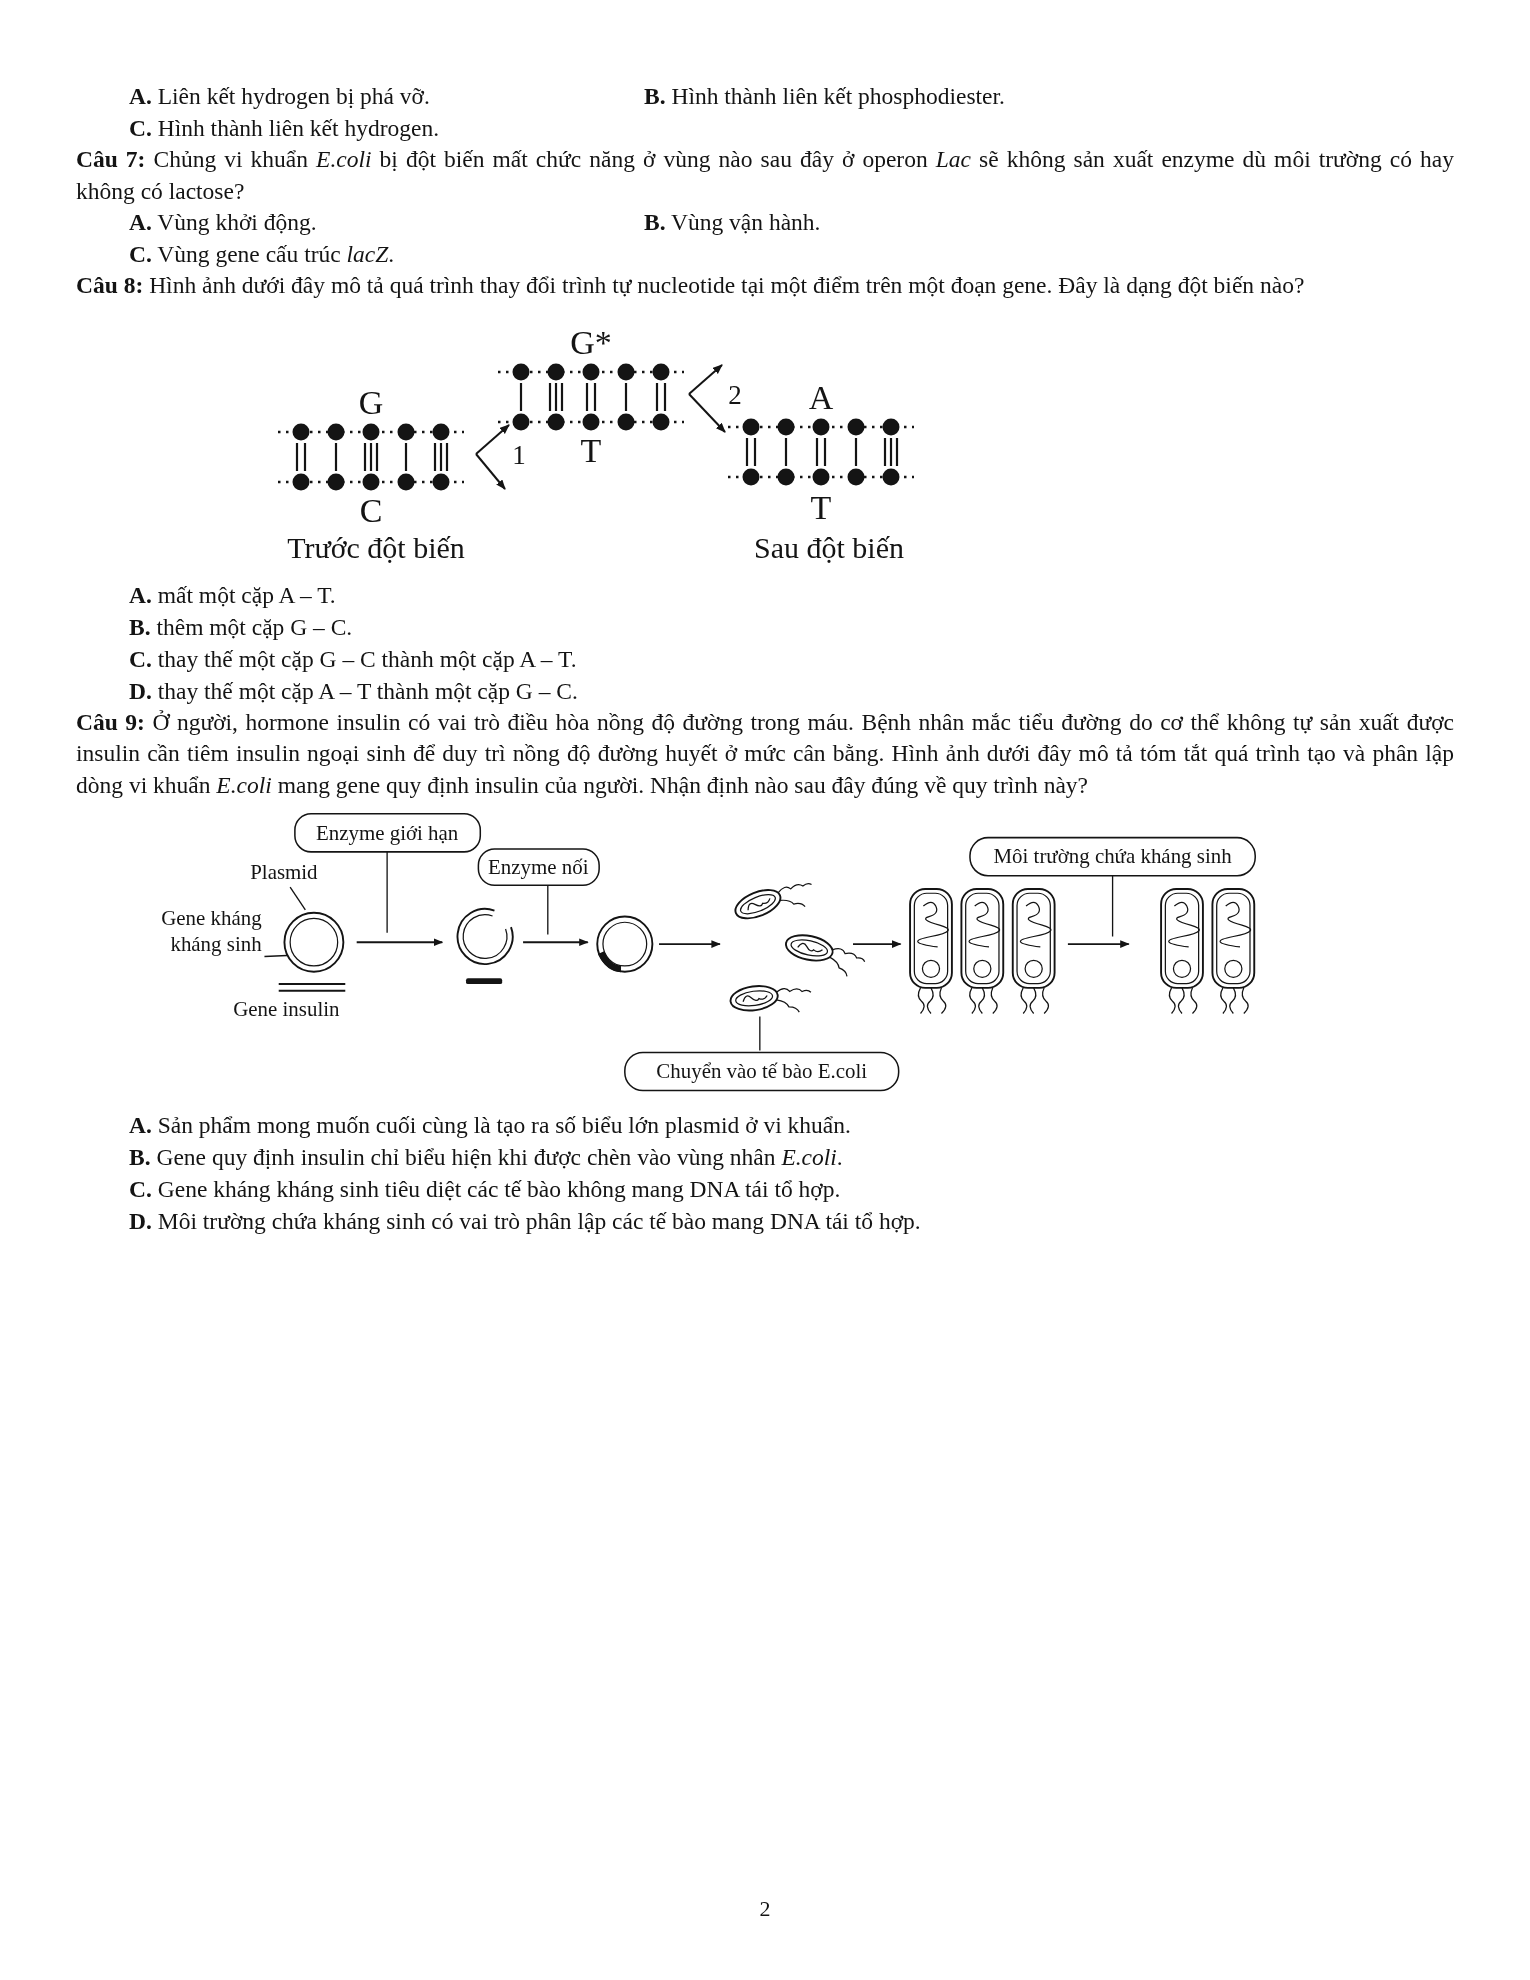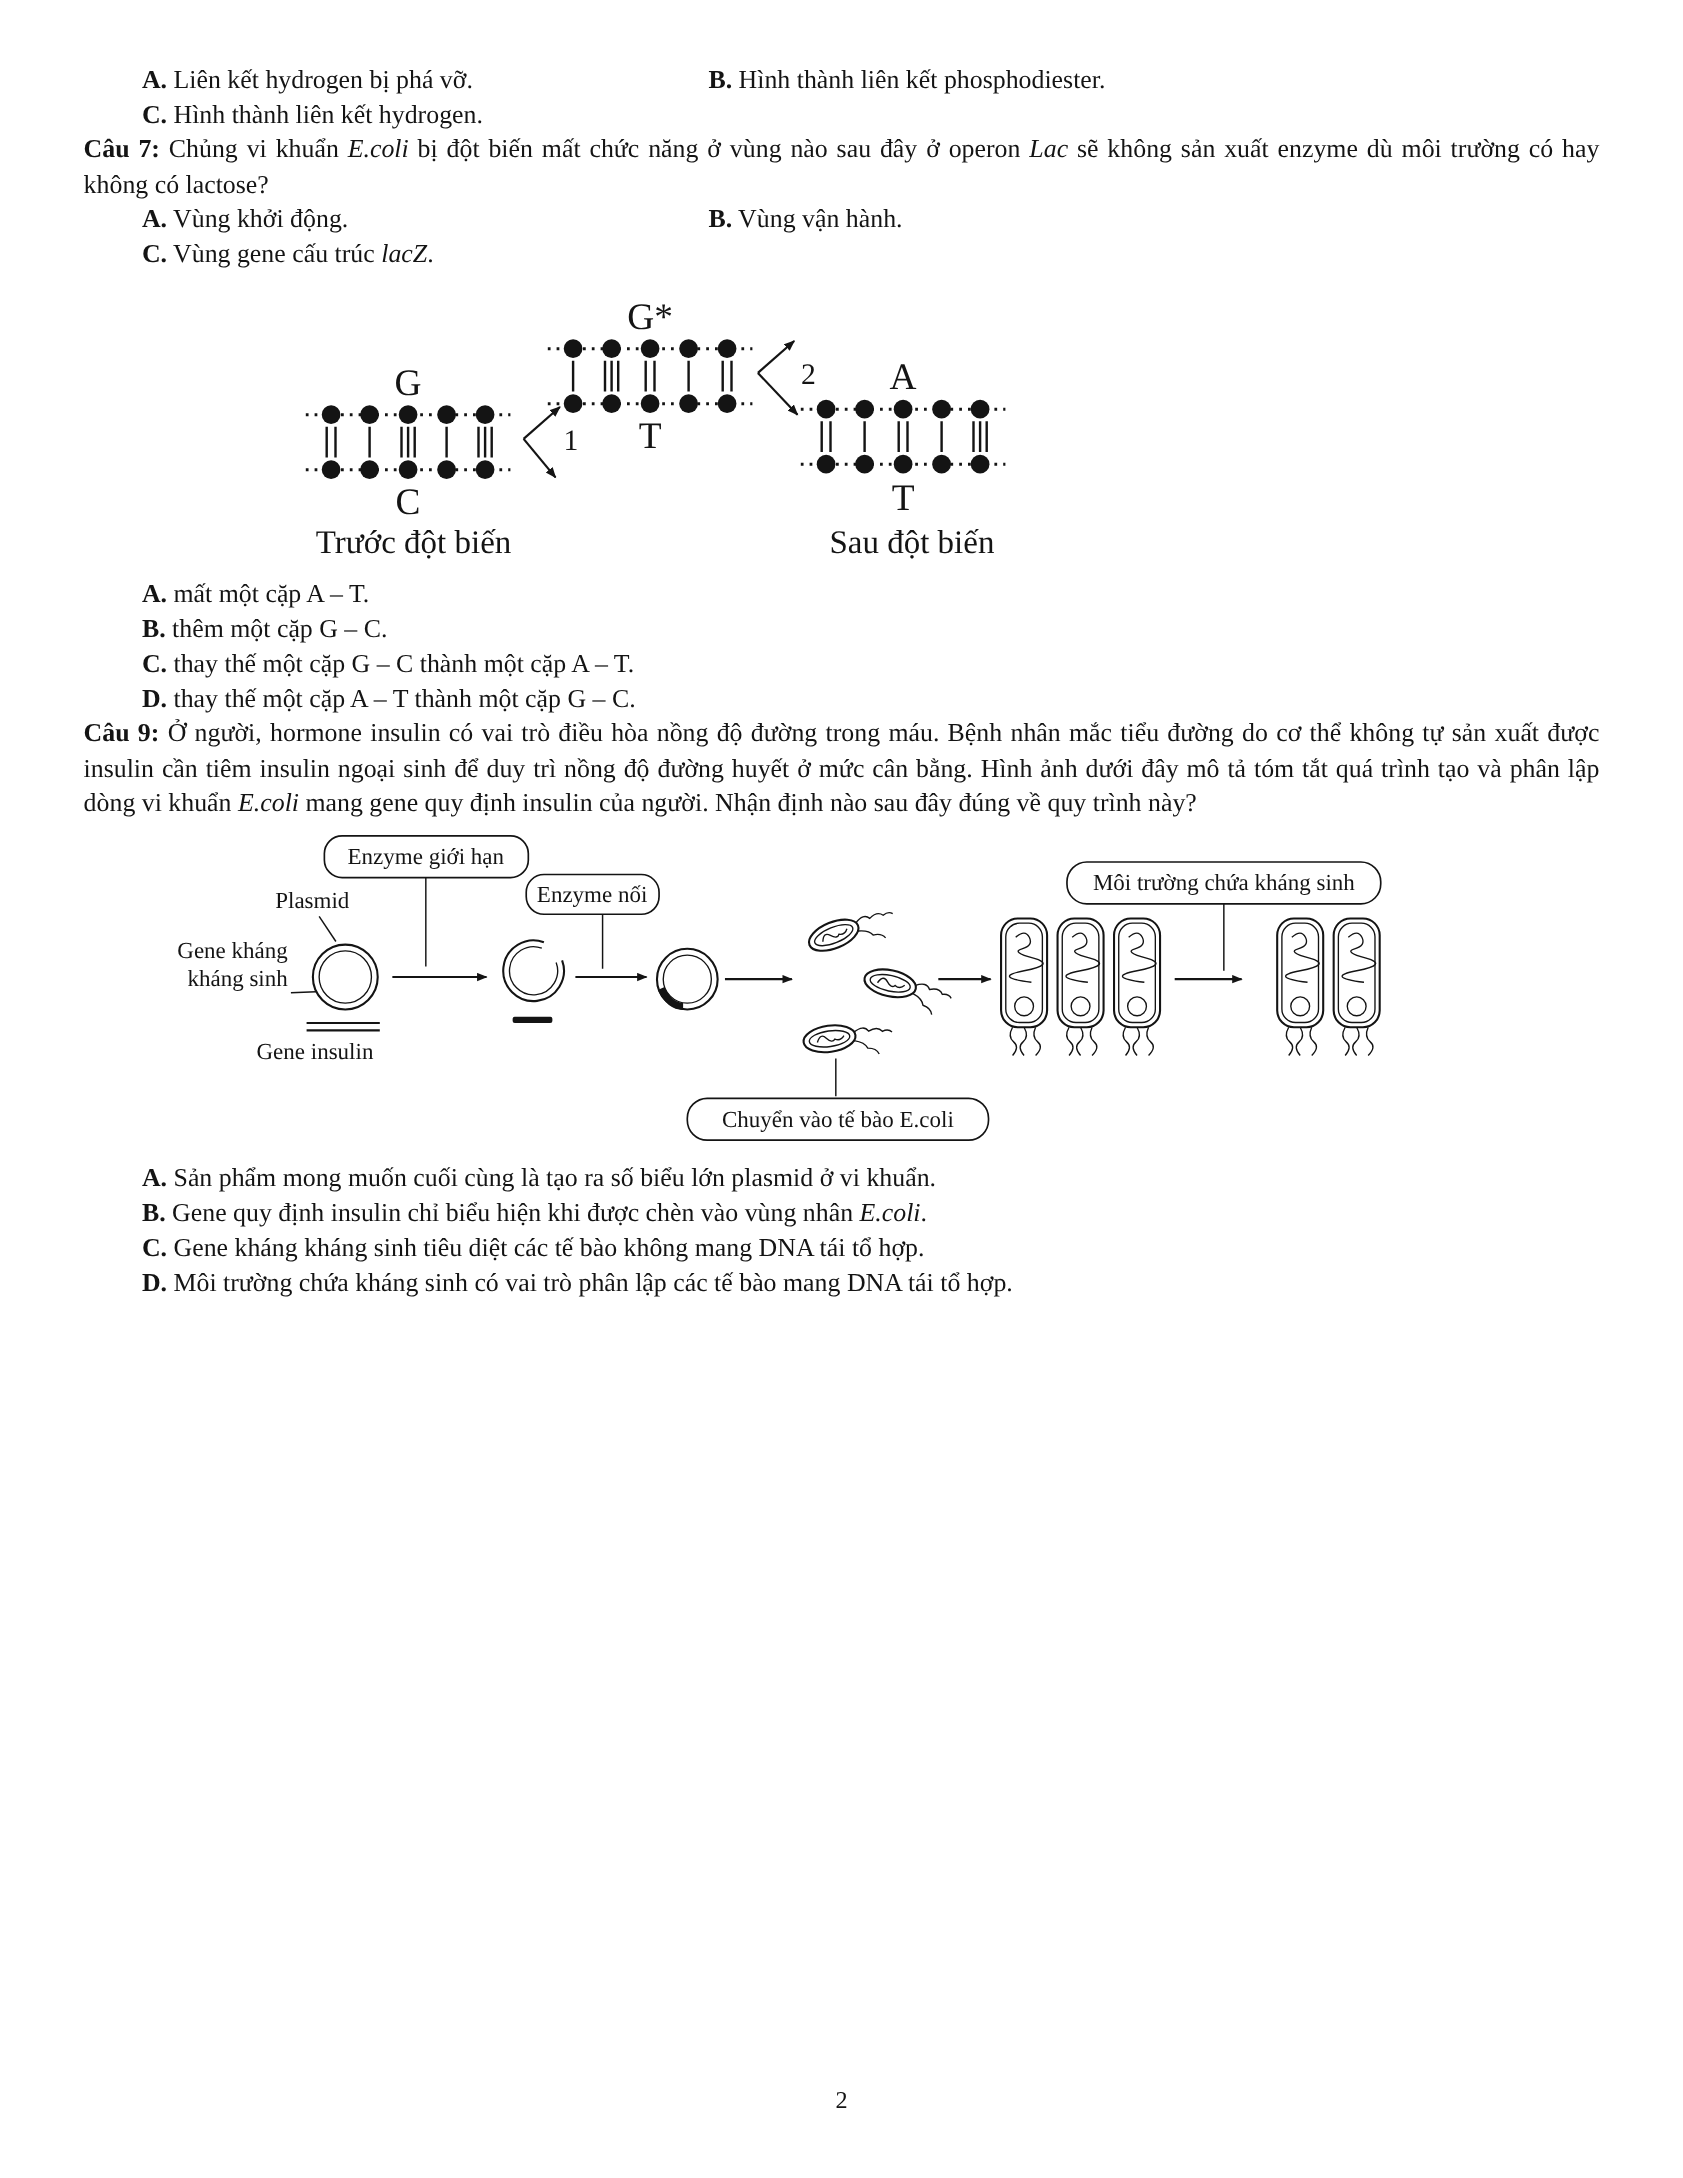--- a/index.html
+++ b/index.html
@@ -5,21 +5,21 @@
   * { margin:0; padding:0; box-sizing:border-box; }
   html,body { background:#ffffff; }
   .page {
     position:relative;
     width:1530px; height:1980px;
     background:#ffffff;
     font-family:"Liberation Serif", serif;
     color:#141414;
     overflow:hidden;
   }
-  .content { padding:58px 76px 0 76px; font-size:23.5px; line-height:31.5px; }
+  .content { padding:58px 76px 0 76px; font-size:23.5px; line-height:31.5px;margin-top:23px; }
   p.q { text-align:justify; }
   b, .ol { font-weight:bold; }
   i { font-style:italic; }
   .opt-grid {
     display:grid;
     grid-template-columns:515px auto;
     margin-left:53px;
   }
   .opt { line-height:31.5px; white-space:nowrap; }
   .opts-list { margin-left:53px; }
@@ -58,20 +58,21 @@
     </div>
 
     <p class="q"><b>Câu 7:</b><span> Chủng vi khuẩn </span><i>E.coli</i><span> bị đột biến mất chức năng ở vùng nào sau đây ở operon </span><i>Lac</i><span> sẽ không sản xuất enzyme dù môi trường có hay không có lactose?</span></p>
 
     <div class="opt-grid">
       <div class="opt"><b class="ol">A.</b> <span>Vùng khởi động.</span></div>
       <div class="opt"><b class="ol">B.</b> <span>Vùng vận hành.</span></div>
       <div class="opt"><b class="ol">C.</b> <span>Vùng gene cấu trúc </span><i>lacZ</i><span>.</span></div>
     </div>
 
+    <p class="q"><b>Câu 8:</b><span> Hình ảnh dưới đây mô tả quá trình thay đổi trình tự nucleotide tại một điểm trên một đoạn gene. Đây là dạng đột biến nào?</span></p>
 
     <svg class="fig fig1" width="660" height="245" viewBox="0 0 660 245">
       <defs>
         <marker id="ah1" markerWidth="12" markerHeight="10" refX="9" refY="4" orient="auto" markerUnits="userSpaceOnUse">
           <path d="M0,0 L10,4 L0,8 Z" fill="#141414"></path>
         </marker>
       </defs>
 
       <g>
         <line class="dot" x1="2" y1="110" x2="188" y2="110"></line>

